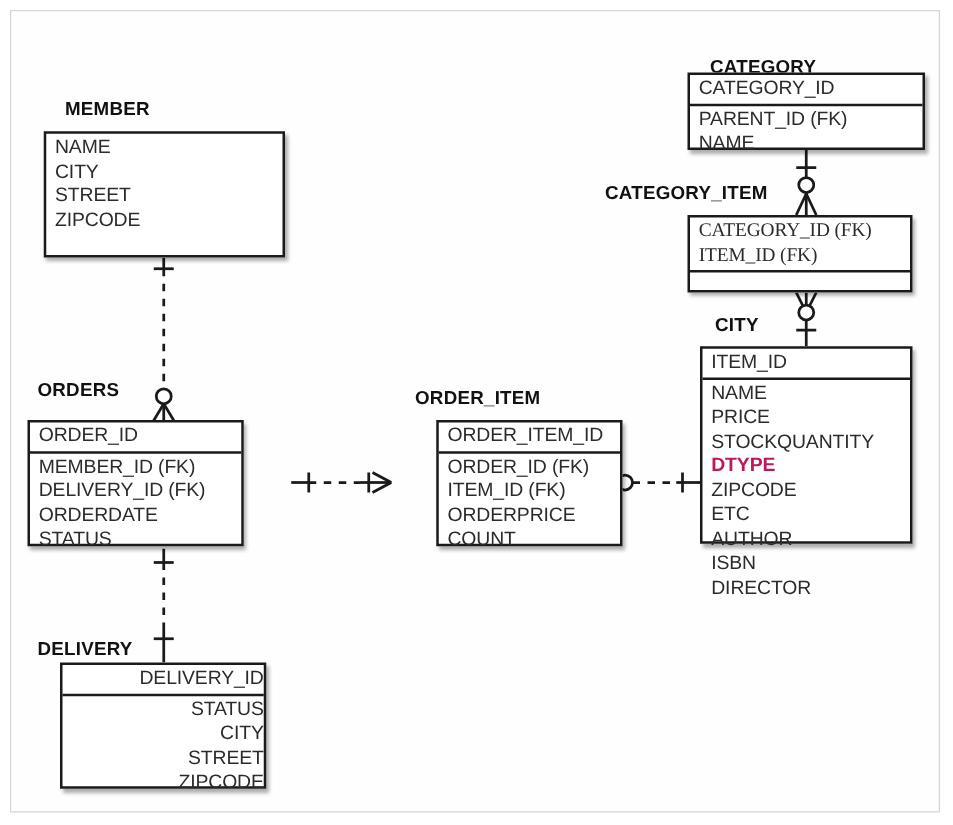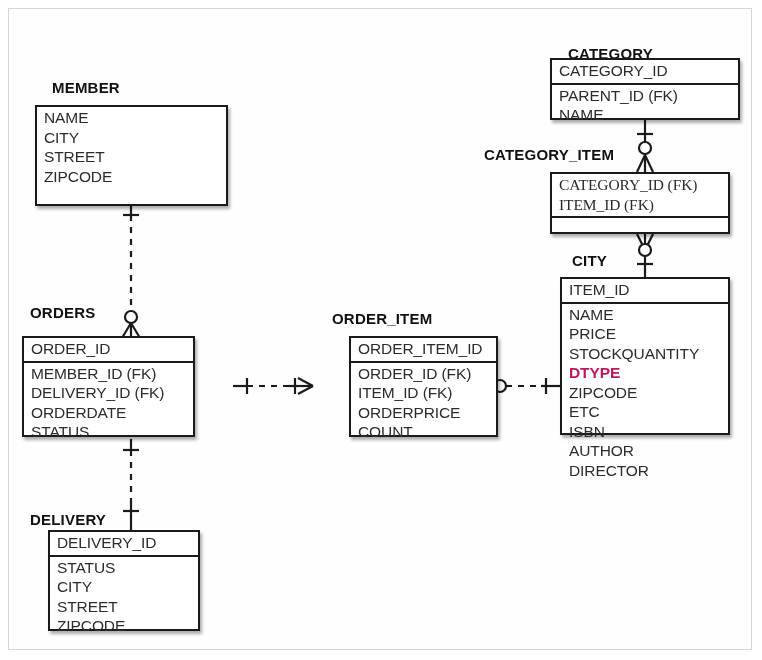--- a/index.html
+++ b/index.html
@@ -165,21 +165,21 @@
           <div class="row">ORDER_ID</div>
         </div>
         <div class="attrs">
           <div class="row">MEMBER_ID (FK)</div>
           <div class="row">DELIVERY_ID (FK)</div>
           <div class="row">ORDERDATE</div>
           <div class="row">STATUS</div>
         </div>
       </div>
       <div class="ent-title" style="left: 30px; top: 511px;">DELIVERY</div>
-      <div class="entity" style="left: 48px; top: 530px; width: 152px; height: 101px;">
+      <div class="entity" style="left: 48px; top: 530px; width: 165px; height: 101px; text-align: right;">
         <div class="keys">
           <div class="row">DELIVERY_ID</div>
         </div>
         <div class="attrs">
           <div class="row">STATUS</div>
           <div class="row">CITY</div>
           <div class="row">STREET</div>
           <div class="row">ZIPCODE</div>
         </div>
       </div>
@@ -200,22 +200,22 @@
         <div class="keys">
           <div class="row">ITEM_ID</div>
         </div>
         <div class="attrs">
           <div class="row">NAME</div>
           <div class="row">PRICE</div>
           <div class="row">STOCKQUANTITY</div>
           <div class="row bold">DTYPE</div>
           <div class="row">ZIPCODE</div>
           <div class="row">ETC</div>
+          <div class="row">AUTHOR</div>
           <div class="row">ISBN</div>
-          <div class="row">AUTHOR</div>
           <div class="row">DIRECTOR</div>
         </div>
       </div>
       <div class="ent-title" style="left: 568px; top: 45px;">CATEGORY</div>
       <div class="entity" style="left: 550px; top: 58px; width: 190px; height: 62px;">
         <div class="keys">
           <div class="row">CATEGORY_ID</div>
         </div>
         <div class="attrs">
           <div class="row">PARENT_ID (FK)</div>

